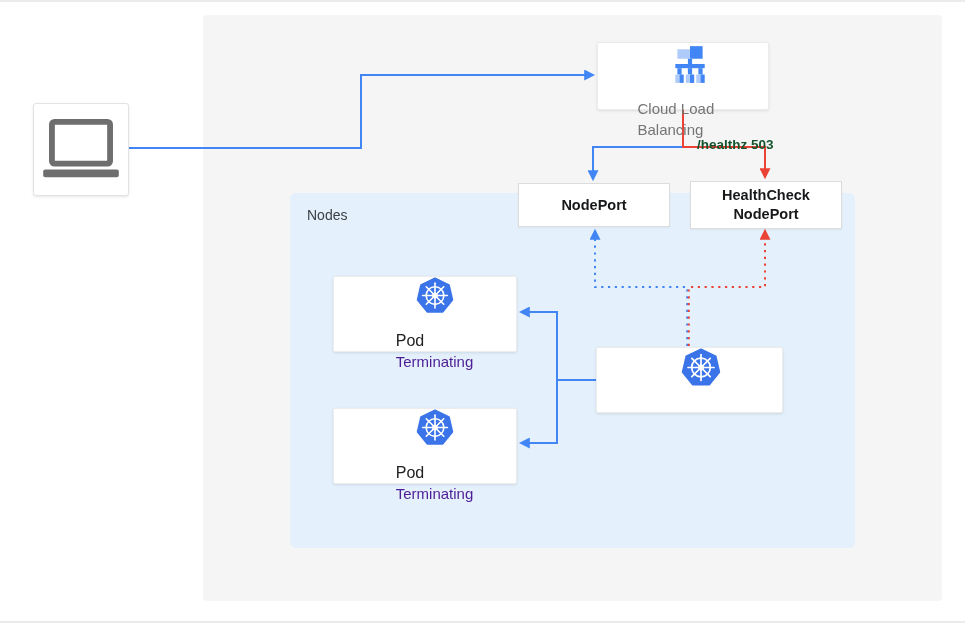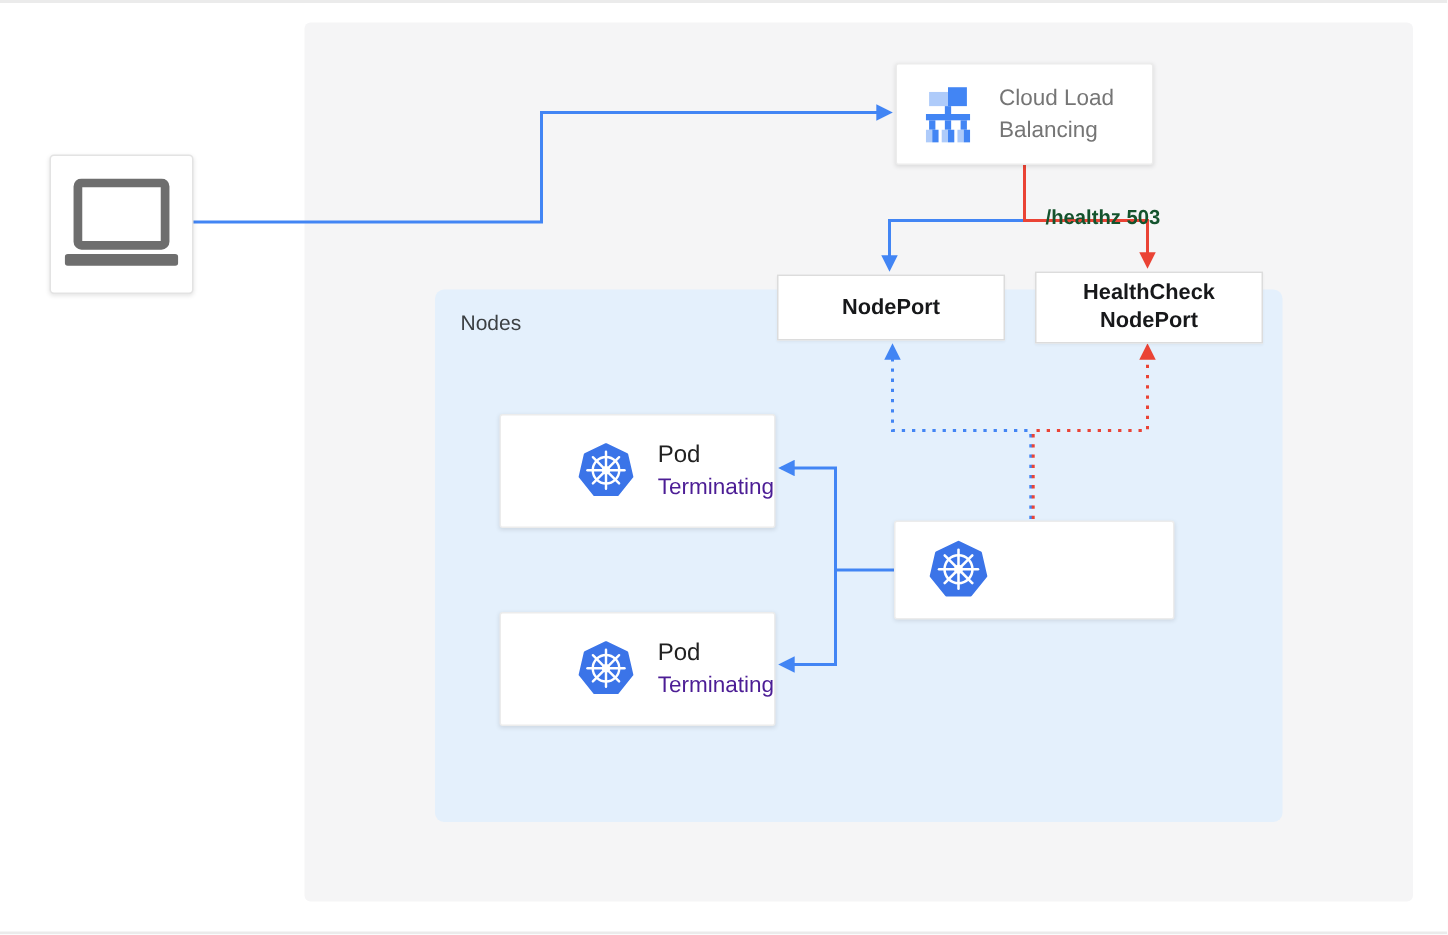--- a/index.html
+++ b/index.html
@@ -9,30 +9,30 @@
   .hairline.bottom{bottom:0;}
   .panel{position:absolute;left:203px;top:15px;width:739px;height:586px;background:#f5f5f6;border-radius:4px;z-index:0;}
   .nodes-group{position:absolute;left:290px;top:193px;width:565px;height:355px;background:#e4f0fc;border-radius:6px;z-index:1;}
   .nodes-label{position:absolute;left:307px;top:207px;font-size:14px;color:#3c4043;z-index:3;}
   svg.wires{position:absolute;left:0;top:0;z-index:2;pointer-events:none;}
   .solid{fill:none;stroke-width:2;}
   .dot{fill:none;stroke-width:2;stroke-dasharray:2.2 4.6;}
   .blue{stroke:#4285f4;}
   .red{stroke:#ea4335;}
   .card{position:absolute;background:#ffffff;border:1px solid #ececec;border-radius:2px;
-        box-shadow:0 1px 3px rgba(0,0,0,0.10);display:flex;align-items:center;z-index:3;}
+        box-shadow:0 1px 3px rgba(0,0,0,0.10);display:flex;align-items:center;z-index:3;flex-direction:column;}
   .client-box{left:33px;top:103px;width:94px;height:91px;border:1px solid #e3e3e3;border-radius:3px;justify-content:center;}
   .clb-box{left:597px;top:42px;width:172px;height:68px;gap:13px;padding-left:13px;box-sizing:border-box;}
   .clb-text{color:#757575;font-size:15px;line-height:21px;width:104px;}
   .port-box{position:absolute;background:#fff;border:1px solid #dcdcdc;display:flex;align-items:center;justify-content:center;
             font-weight:bold;font-size:14.5px;color:#17181a;z-index:3;text-align:center;line-height:19px;
             box-shadow:0 1px 2px rgba(0,0,0,0.05);}
   .nodeport-box{left:518px;top:183px;width:150px;height:42px;}
   .hcnp-box{left:690px;top:181px;width:150px;height:46px;}
-  .pod-box{width:184px;height:76px;gap:15px;padding-left:19px;box-sizing:border-box;justify-content:flex-end;}
+  .pod-box{width:184px;height:76px;gap:15px;padding-left:19px;box-sizing:border-box;}
   .pod1{left:333px;top:276px;}
   .pod2{left:333px;top:408px;}
   .kproxy-box{left:596px;top:347px;width:187px;height:66px;gap:16px;padding-left:22px;box-sizing:border-box;}
   .card-title{font-size:16px;color:#212121;line-height:21px;}
   .card-sub{font-size:15px;color:#4c1d95;line-height:21px;}
   .healthz{position:absolute;left:697px;top:137px;font-size:13.5px;font-weight:bold;color:#14532d;z-index:3;}
   .icon-wrap{display:flex;align-items:center;justify-content:center;}
 </style>
 </head>
 <body>

